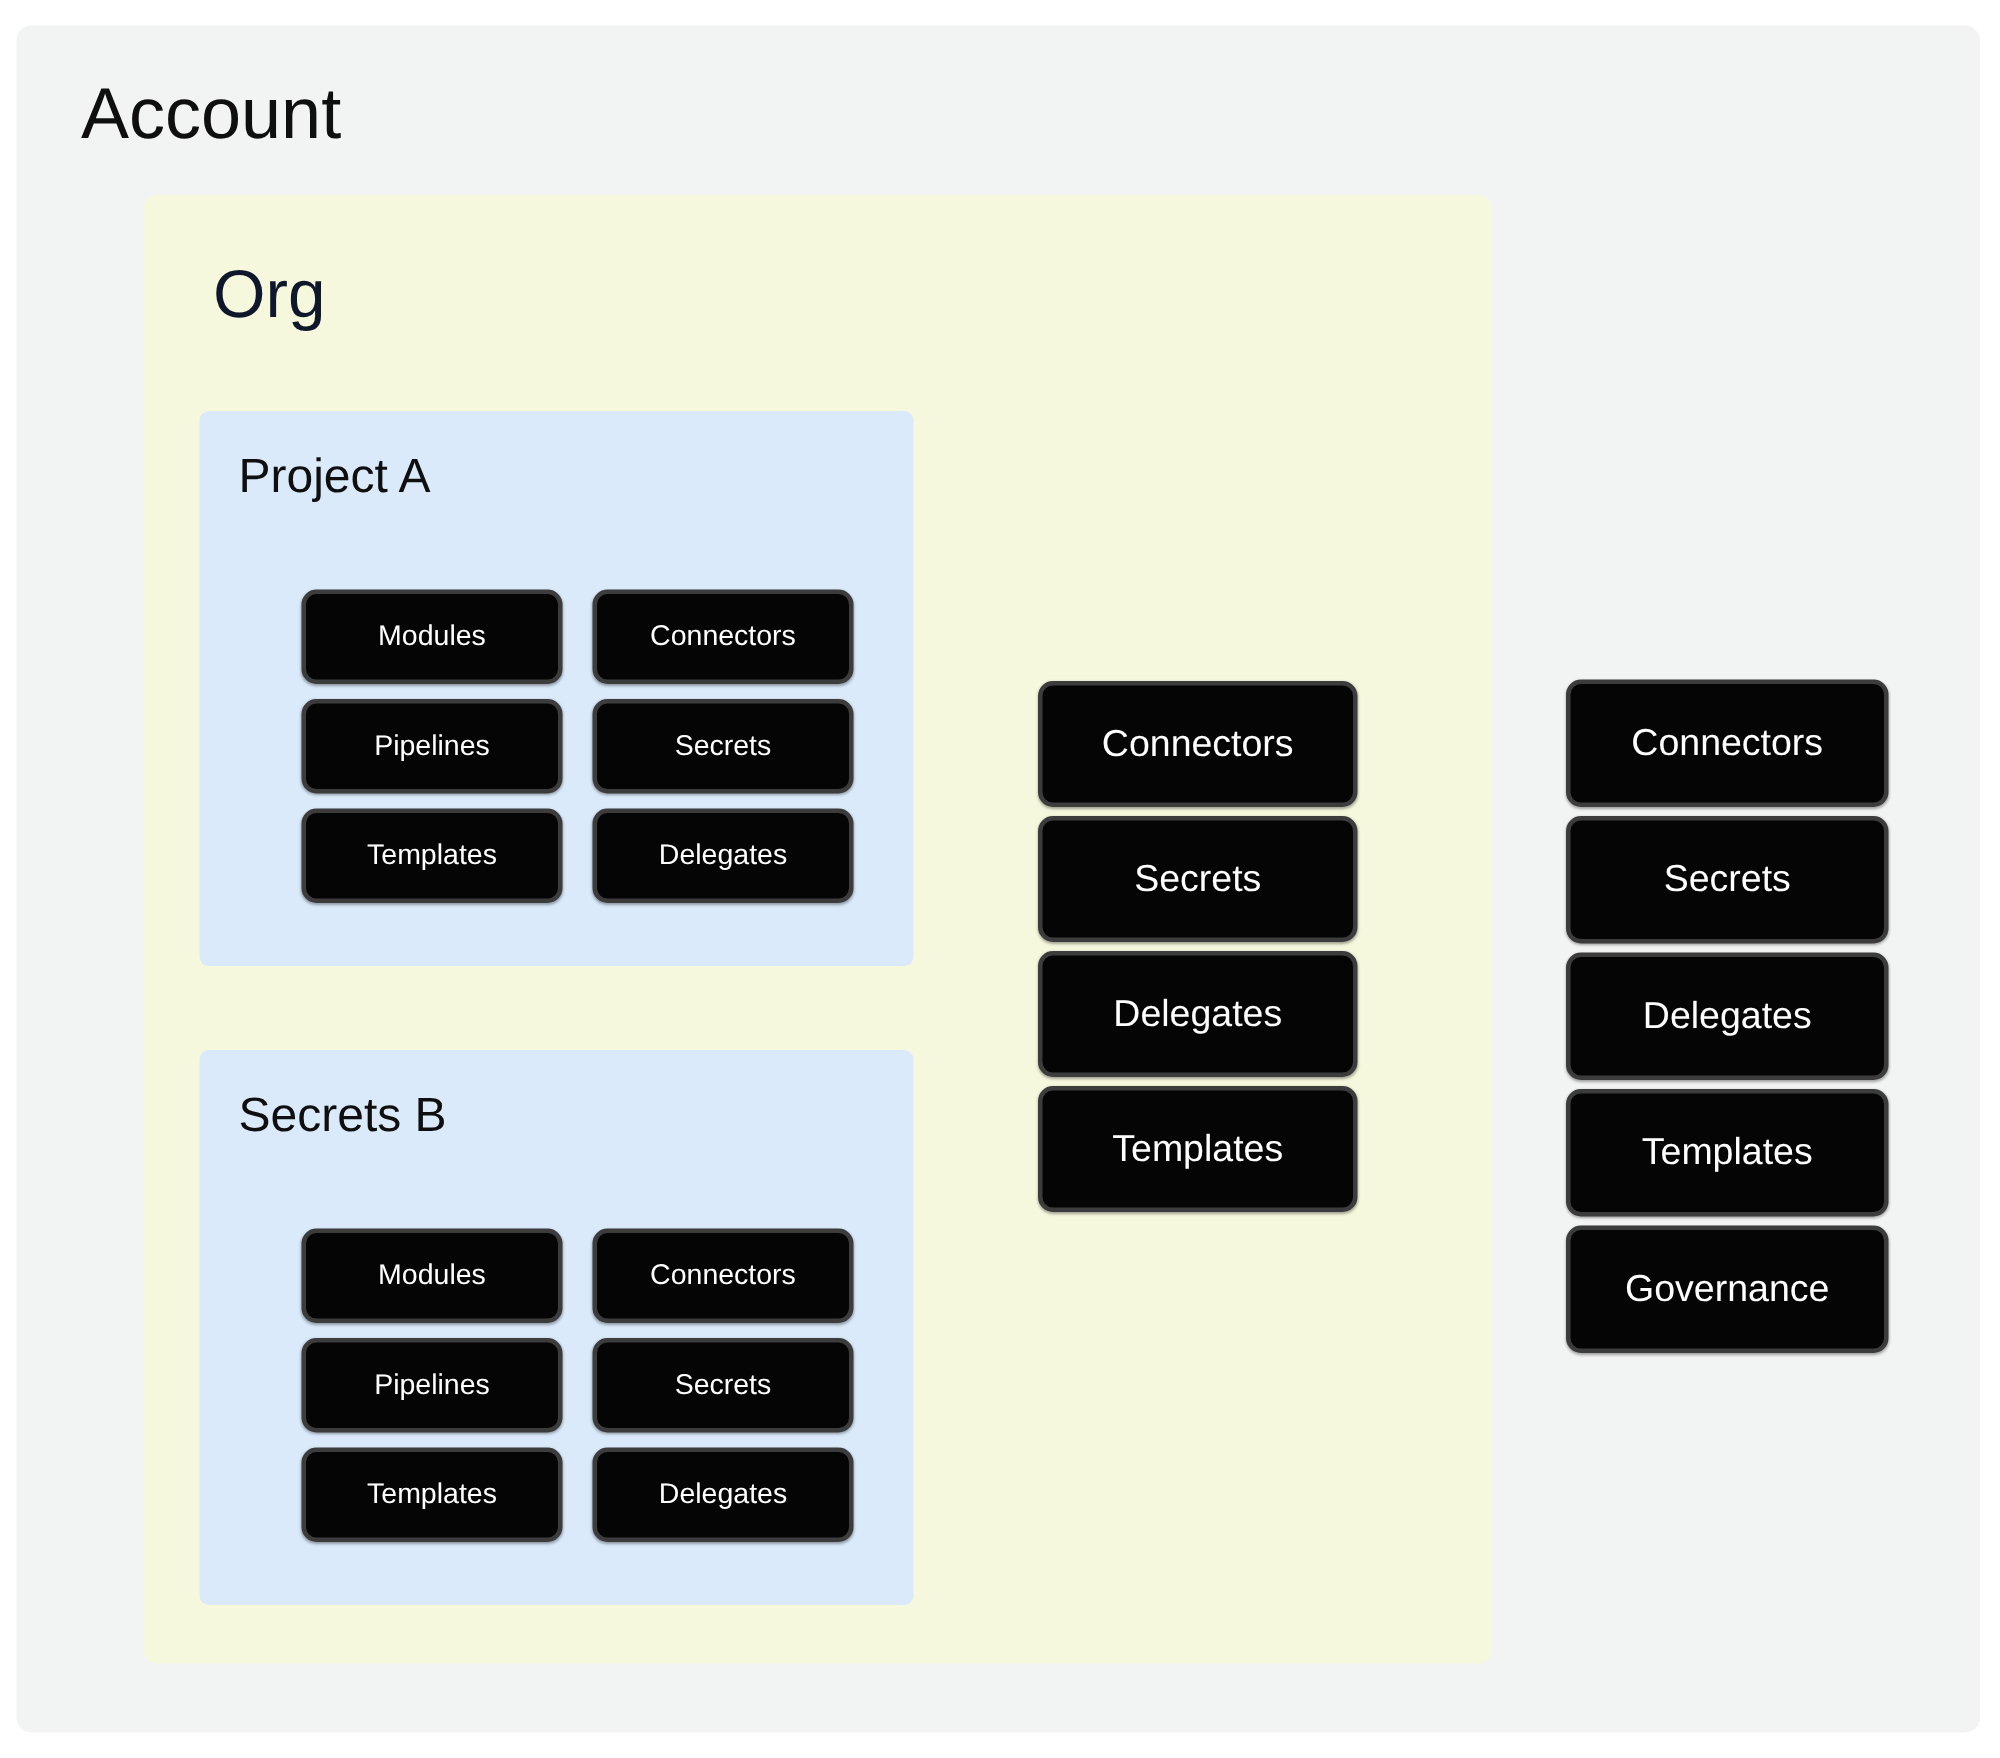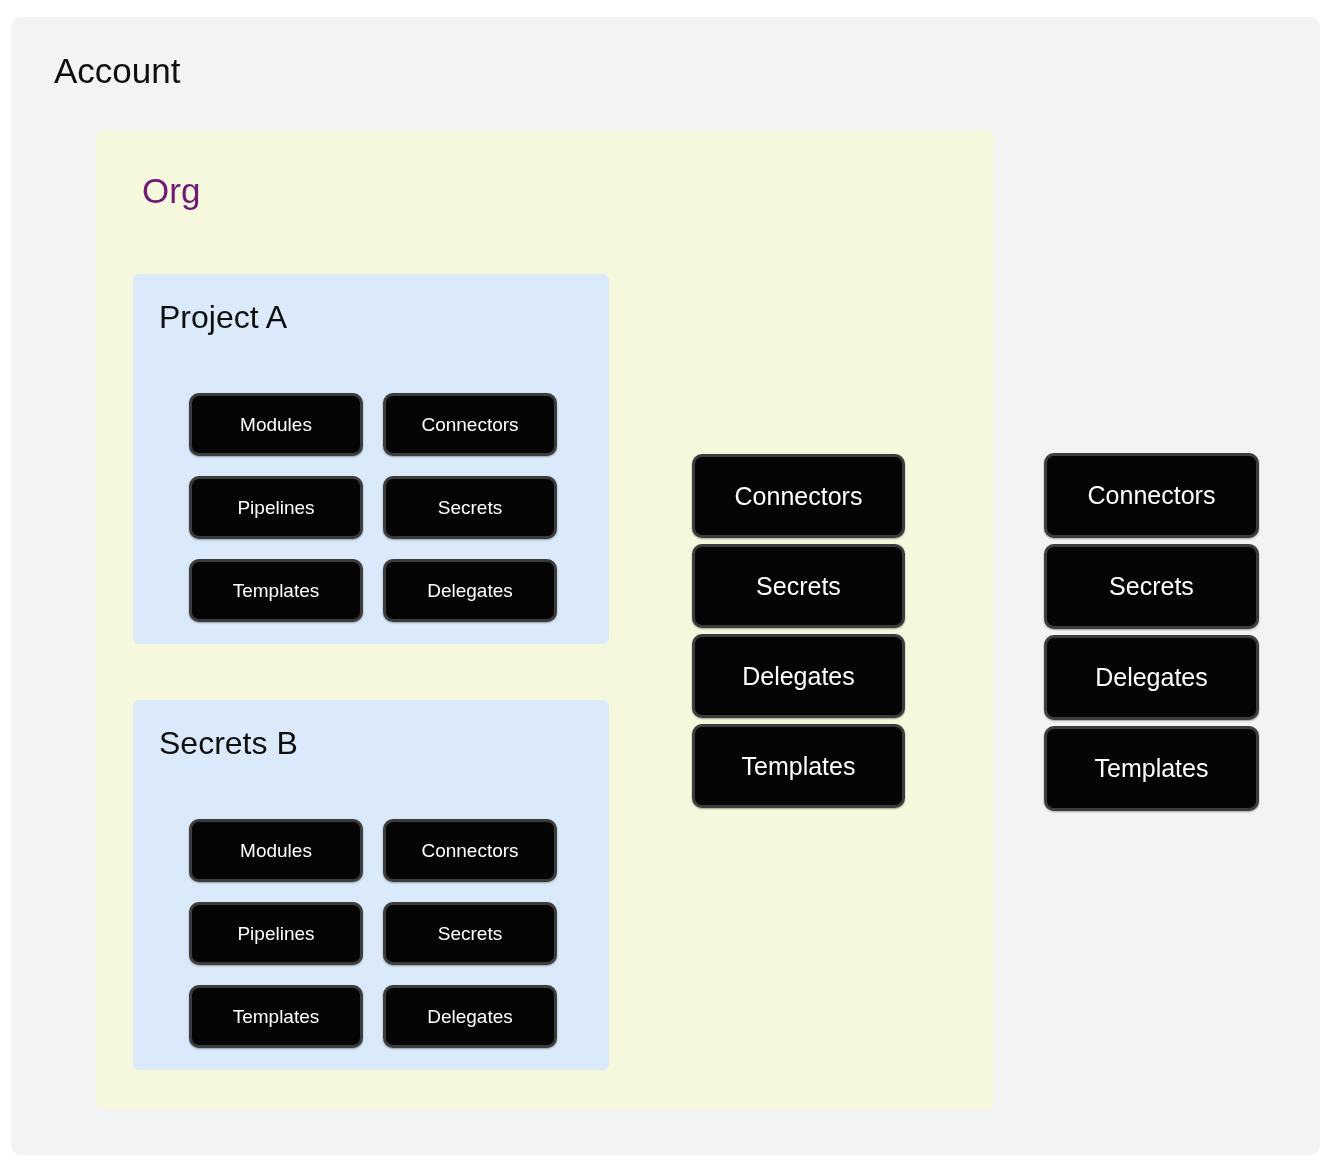--- a/index.html
+++ b/index.html
@@ -22,21 +22,21 @@
     width: 1309px;
     height: 1138px;
     background: #f2f3f3;
     border-radius: 10px;
     box-sizing: border-box;
   }
   .account-title {
     position: absolute;
     left: 43px;
     top: 36px;
-    font-size: 35px;
+    font-size: 48px;
     line-height: 1;
     color: #0f0f0f;
     font-weight: 400;
     white-space: nowrap;
   }
 
   
   .org-box {
     position: absolute;
     left: 85px;
@@ -44,23 +44,23 @@
     width: 898px;
     height: 979px;
     background: #f6f8de;
     border-radius: 8px;
     box-sizing: border-box;
   }
   .org-title {
     position: absolute;
     left: 46px;
     top: 43px;
-    font-size: 35px;
+    font-size: 45px;
     line-height: 1;
-    color: #701a75;
+    color: #0f172a;
     font-weight: 400;
     white-space: nowrap;
   }
 
   
   .project-box {
     position: absolute;
     width: 476px;
     height: 370px;
     background: #daeafb;
@@ -78,28 +78,27 @@
     font-size: 32px;
     line-height: 1;
     color: #0f0f0f;
     font-weight: 400;
     white-space: nowrap;
   }
 
   
   .project-grid {
     position: absolute;
-    left: 56px;
+    left: 68px;
     top: 119px;
     display: grid;
     grid-template-columns: 174px 174px;
     grid-auto-rows: 63px;
     column-gap: 20px;
     row-gap: 10px;
-    gap: 20px;
   }
 
   
   .chip {
     background: #050505;
     color: #ffffff;
     border: 3px solid #3c3c3c;
     border-radius: 10px;
     display: flex;
     align-items: center;
@@ -176,15 +175,16 @@
     <div class="chip chip-lg">Secrets</div>
     <div class="chip chip-lg">Delegates</div>
     <div class="chip chip-lg">Templates</div>
   </div>
 
   <div class="column" id="account-resources">
     <div class="chip chip-lg">Connectors</div>
     <div class="chip chip-lg">Secrets</div>
     <div class="chip chip-lg">Delegates</div>
     <div class="chip chip-lg">Templates</div>
+    <div class="chip chip-lg">Governance</div>
   </div>
 
 </div>
 
 </body></html>

